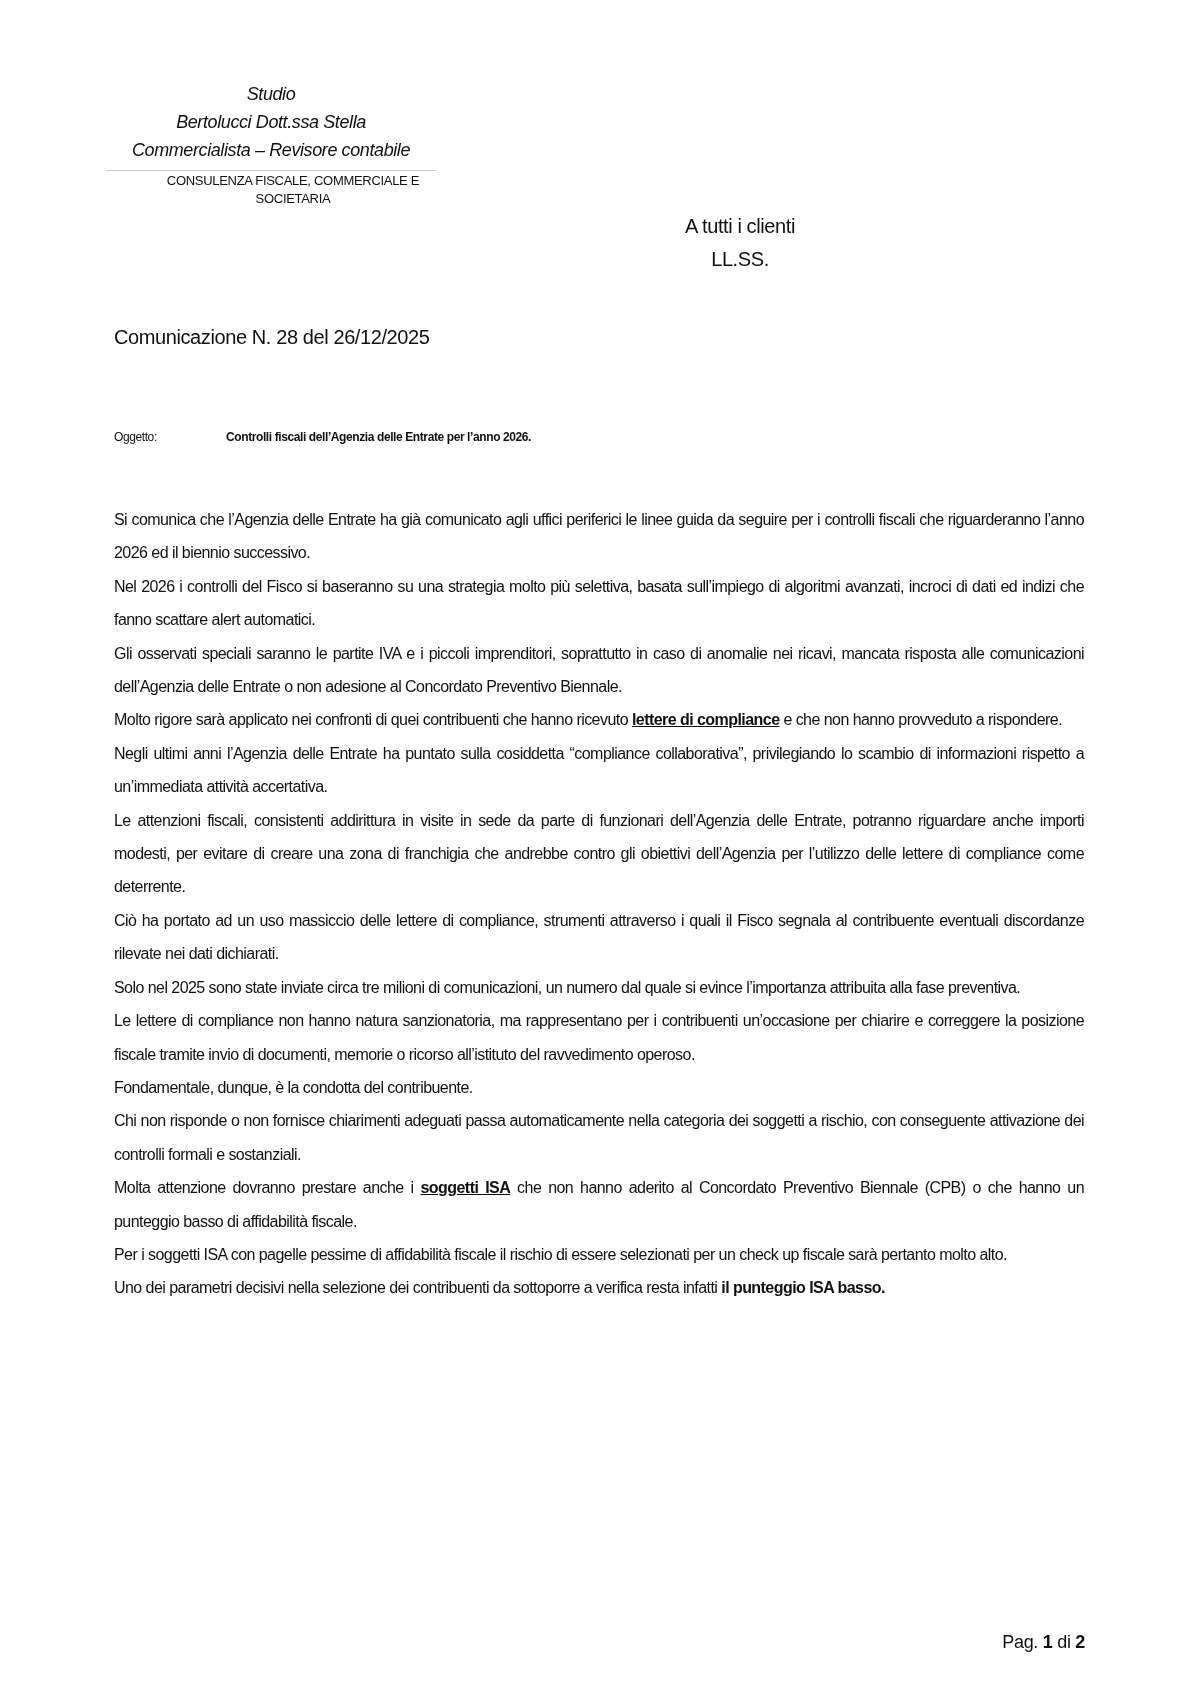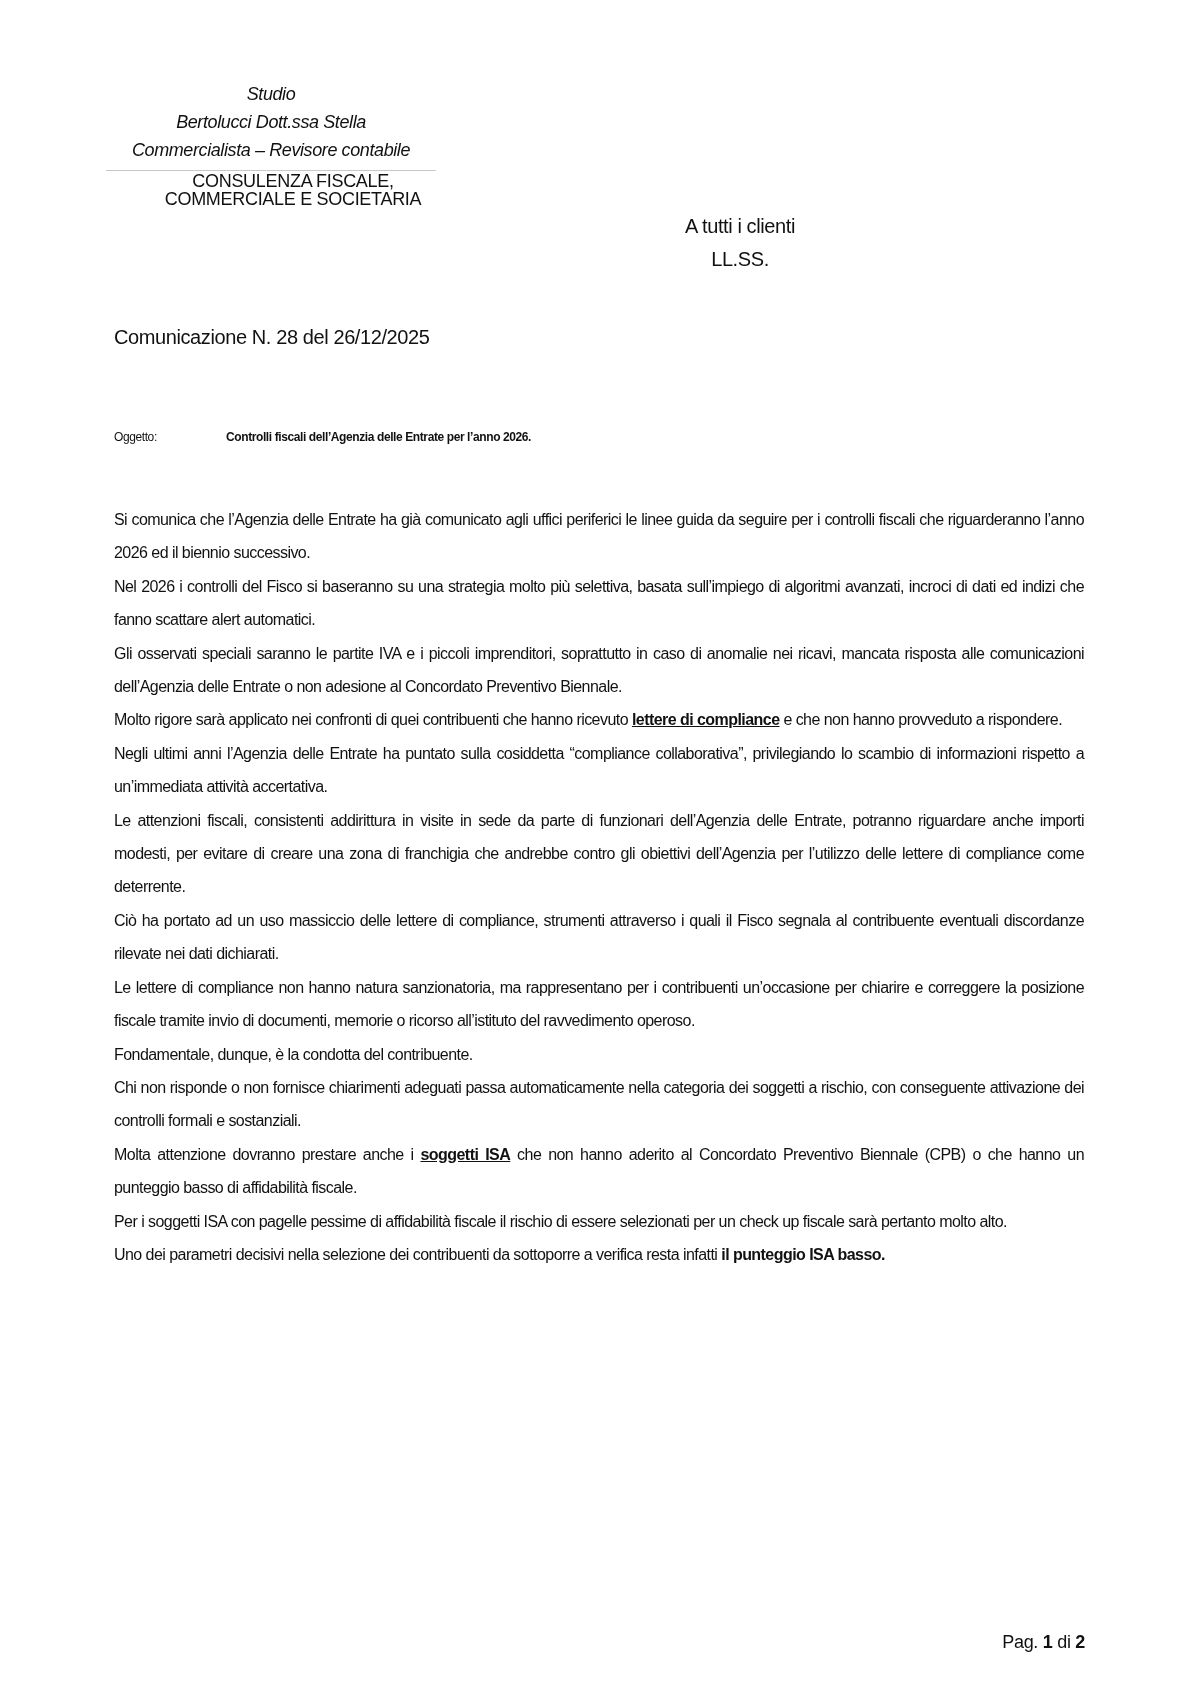--- a/index.html
+++ b/index.html
@@ -13,21 +13,21 @@
     text-align: center;
   }
   .header .it {
     font-style: italic; font-size: 18px; line-height: 28px;
     letter-spacing: -0.4px;
   }
   .header .rule {
     border-top: 1px solid #c8c8c8; margin: 6px 0 0 0;
   }
   .header .sub {
-    font-size: 18px; letter-spacing: -0.3px; line-height: 18px; margin-top: 1px; margin-left: 44px;
+    font-size: 13px; letter-spacing: -0.3px; line-height: 18px; margin-top: 1px; margin-left: 44px;
   }
   .recipient {
     position: absolute; left: 660px; top: 210px; width: 160px; text-align: center;
     font-size: 20px; line-height: 33px; letter-spacing: -0.4px;
   }
   .comm {
     position: absolute; left: 114px; top: 326px;
     font-size: 20px; letter-spacing: -0.4px;
   }
   .subject {
@@ -73,20 +73,21 @@
 </div>
 
 <div class="body">
   <p>Si comunica che l’Agenzia delle Entrate ha già comunicato agli uffici periferici le linee guida da seguire per i controlli fiscali che riguarderanno l’anno 2026 ed il biennio successivo.</p>
   <p>Nel 2026 i controlli del Fisco si baseranno su una strategia molto più selettiva, basata sull’impiego di algoritmi avanzati, incroci di dati ed indizi che fanno scattare alert automatici.</p>
   <p>Gli osservati speciali saranno le partite IVA e i piccoli imprenditori, soprattutto in caso di anomalie nei ricavi, mancata risposta alle comunicazioni dell’Agenzia delle Entrate o non adesione al Concordato Preventivo Biennale.</p>
   <p><span>Molto rigore sarà applicato nei confronti di quei contribuenti che hanno ricevuto </span><span class="bu">lettere di compliance</span><span> e che non hanno provveduto a rispondere.</span></p>
   <p>Negli ultimi anni l’Agenzia delle Entrate ha puntato sulla cosiddetta “compliance collaborativa”, privilegiando lo scambio di informazioni rispetto a un’immediata attività accertativa.</p>
   <p>Le attenzioni fiscali, consistenti addirittura in visite in sede da parte di funzionari dell’Agenzia delle Entrate, potranno riguardare anche importi modesti, per evitare di creare una zona di franchigia che andrebbe contro gli obiettivi dell’Agenzia per l’utilizzo delle lettere di compliance come deterrente.</p>
   <p>Ciò ha portato ad un uso massiccio delle lettere di compliance, strumenti attraverso i quali il Fisco segnala al contribuente eventuali discordanze rilevate nei dati dichiarati.</p>
+  <p>Solo nel 2025 sono state inviate circa tre milioni di comunicazioni, un numero dal quale si evince l’importanza attribuita alla fase preventiva.</p>
   <p>Le lettere di compliance non hanno natura sanzionatoria, ma rappresentano per i contribuenti un’occasione per chiarire e correggere la posizione fiscale tramite invio di documenti, memorie o ricorso all’istituto del ravvedimento operoso.</p>
   <p>Fondamentale, dunque, è la condotta del contribuente.</p>
   <p>Chi non risponde o non fornisce chiarimenti adeguati passa automaticamente nella categoria dei soggetti a rischio, con conseguente attivazione dei controlli formali e sostanziali.</p>
   <p><span>Molta attenzione dovranno prestare anche i </span><span class="bu">soggetti ISA</span><span> che non hanno aderito al Concordato Preventivo Biennale (CPB) o che hanno un punteggio basso di affidabilità fiscale.</span></p>
   <p>Per i soggetti ISA con pagelle pessime di affidabilità fiscale il rischio di essere selezionati per un check up fiscale sarà pertanto molto alto.</p>
   <p><span>Uno dei parametri decisivi nella selezione dei contribuenti da sottoporre a verifica resta infatti </span><span class="b">il punteggio ISA basso.</span></p>
 </div>
 
 <div class="footer"><span>Pag. </span><span class="n">1</span><span> di </span><span class="n">2</span></div>
 

